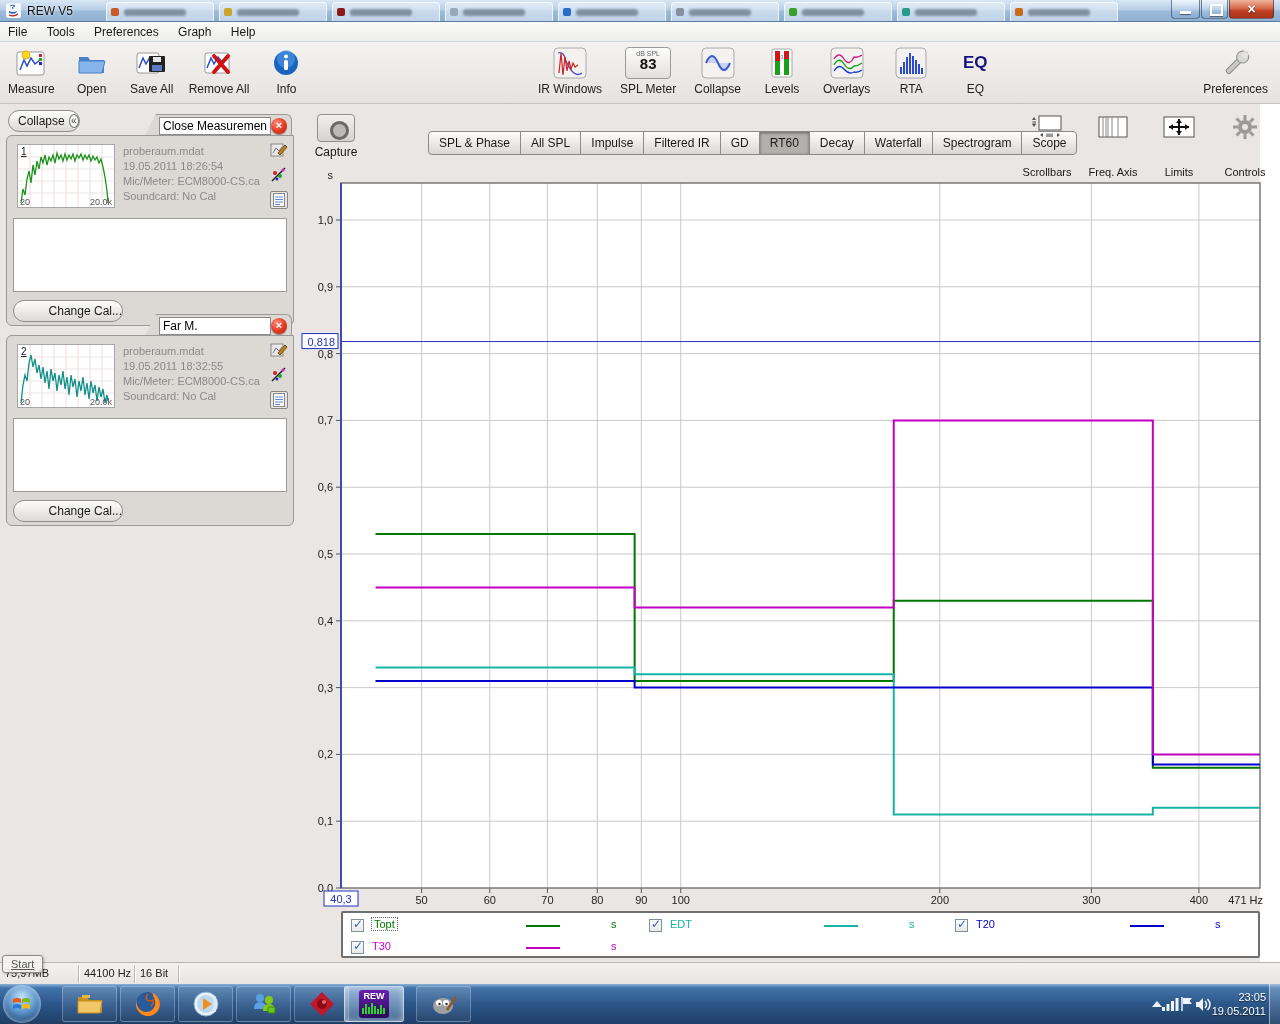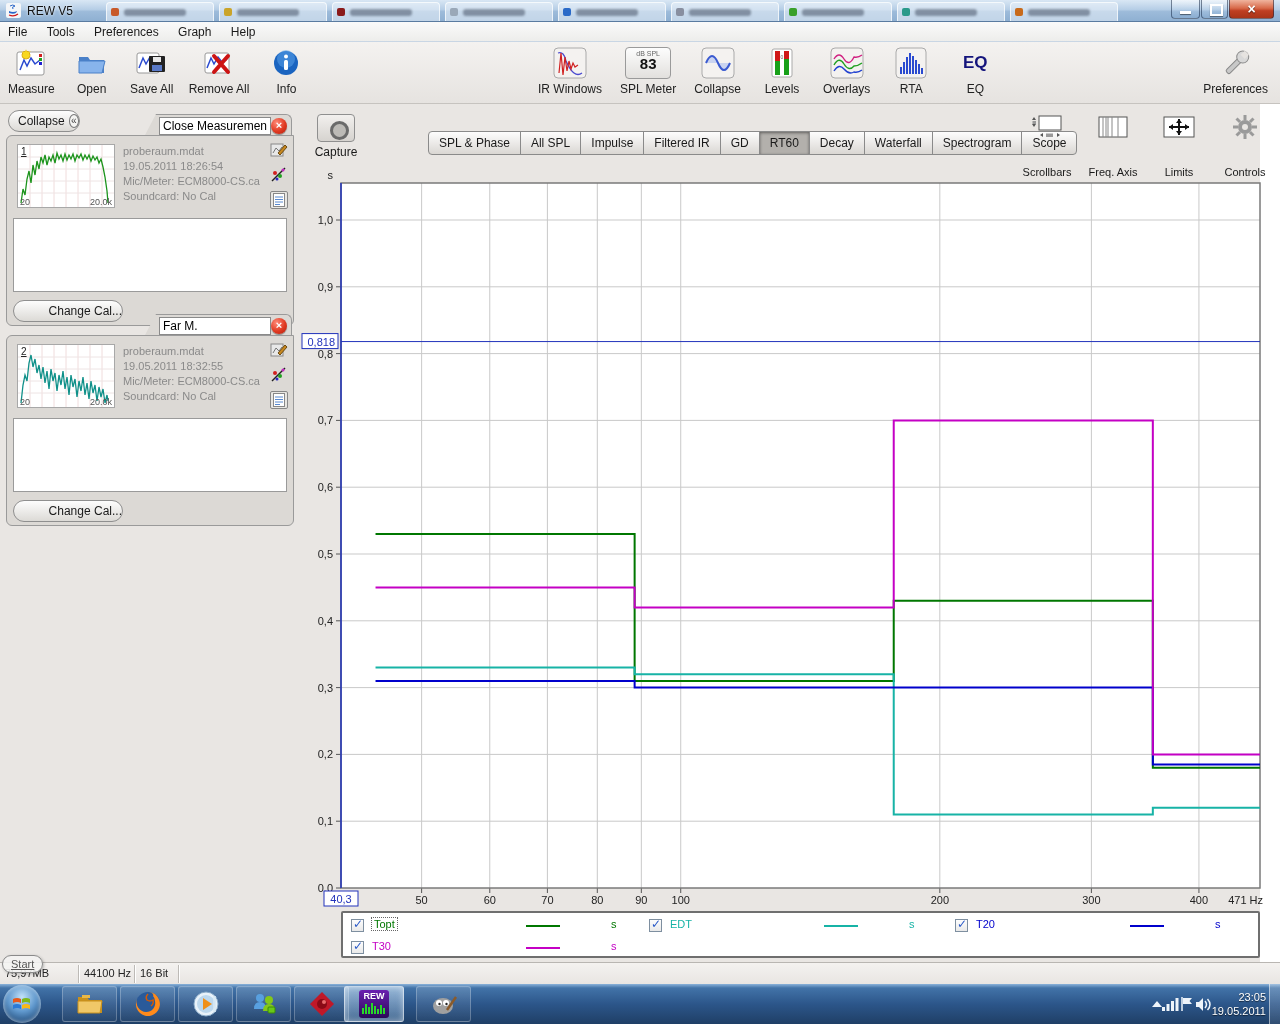--- a/index.html
+++ b/index.html
@@ -124,21 +124,21 @@
   .legend-item .legend-swatch { position:absolute; left:175px; top:7px; width:34px; height:2px; }
   .legend-item .legend-unit { position:absolute; left:260px; top:0; font-size:11px; }
 
   
   #statusbar { position:absolute; left:0; top:962px; width:1280px; height:22px;
     background:linear-gradient(#f4f2f0,#e8e5e2); border-top:1px solid #b9b6b2; font-size:11px; }
   .sb-sep { position:absolute; top:2px; width:1px; height:18px; background:#bdbab6;
     box-shadow:1px 0 0 #fff; }
   .sb-text { position:absolute; top:4px; color:#222; }
   #tooltip-start { position:absolute; left:2px; top:955px; padding:2px 8px;
-    background:rgba(244,244,242,.88); border:1px solid #8a8a8a; border-radius:9px;
+    background:rgba(244,244,242,.88); border:1px solid #8a8a8a; border-radius:3px;
     color:#555; font-size:11px; box-shadow:1px 1px 3px rgba(0,0,0,.25); z-index:5;text-decoration:underline; }
 
   
   #taskbar { position:absolute; left:0; top:984px; width:1280px; height:40px;
     background:linear-gradient(180deg,#8ab2da 0%,#4273a8 10%,#2c568a 50%,#1f3f66 100%); }
   #startorb { position:absolute; left:3px; top:1px; width:38px; height:38px; border-radius:50%;
     background:radial-gradient(circle at 50% 32%,#c2e2fa 0%,#5f97cc 45%,#1d4674 85%);
     box-shadow:inset 0 0 4px rgba(255,255,255,.7); display:flex; align-items:center; justify-content:center; }
   .tb-app { position:absolute; top:2px; width:55px; height:36px; border-radius:3px;
     border:1px solid rgba(255,255,255,.25);

